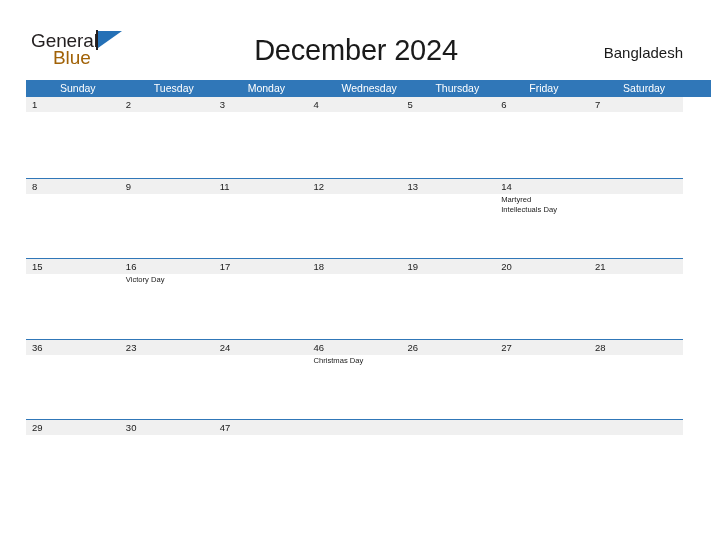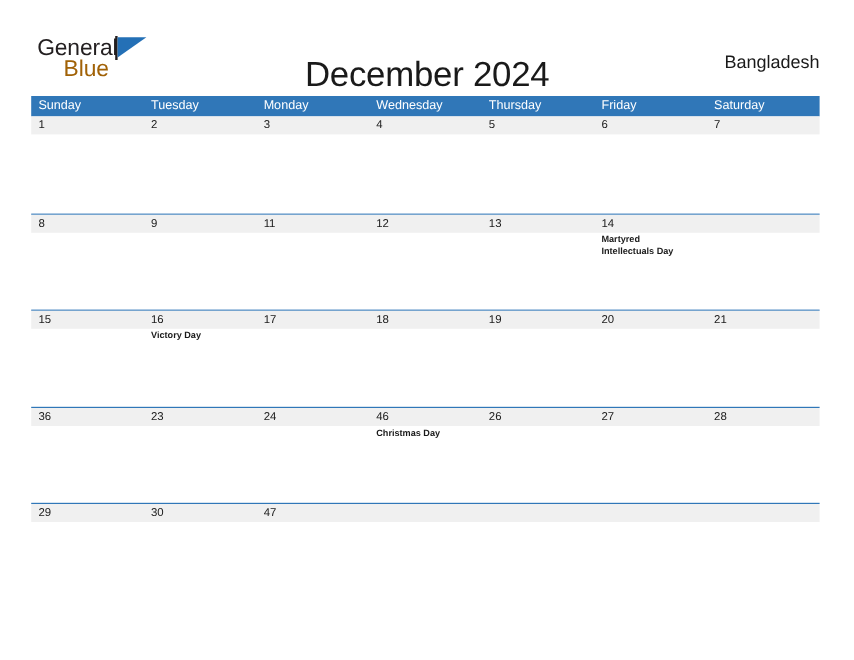--- a/index.html
+++ b/index.html
@@ -80,21 +80,20 @@
     position: absolute;
     left: 0;
     top: 33px;
     width: 712px;
     text-align: center;
     font-size: 29px;
     line-height: 34px;
     color: #1a1a1a;
     font-weight: normal;
     letter-spacing: -0.2px;
-    margin-top: 13px;
   }
 
   .country {
     position: absolute;
     right: 29px;
     top: 44px;
     font-size: 15px;
     line-height: 18px;
     color: #1a1a1a;
     text-align: right;
@@ -107,20 +106,21 @@
     left: 26px;
     top: 80px;
     width: 657px;
   }
 
   .weekday-row {
     display: flex;
     width: 657px;
     height: 17px;
     background: #3077b8;
+    padding-left: 28px;
   }
   .weekday-cell {
     flex: 0 0 93.857px;
     width: 93.857px;
     height: 17px;
     box-sizing: border-box;
     padding-left: 6px;
     font-size: 10.5px;
     line-height: 17px;
     color: #ffffff;
@@ -181,21 +181,21 @@
   .week-row.first .day-num { top: 1px; }
   .day-events {
     position: absolute;
     left: 6px;
     top: 17px;
     width: 86px;
     font-size: 7.6px;
     line-height: 10.5px;
     color: #1a1a1a;
   }
-  .event-line { display: block; white-space: nowrap; font-weight: bold; }
+  .event-line { display: block; white-space: nowrap; }
 </style>
 </head>
 <body>
 
 <div class="page">
 
   <div class="header">
 
     <div class="logo">
       <span class="logo-general">General</span>

